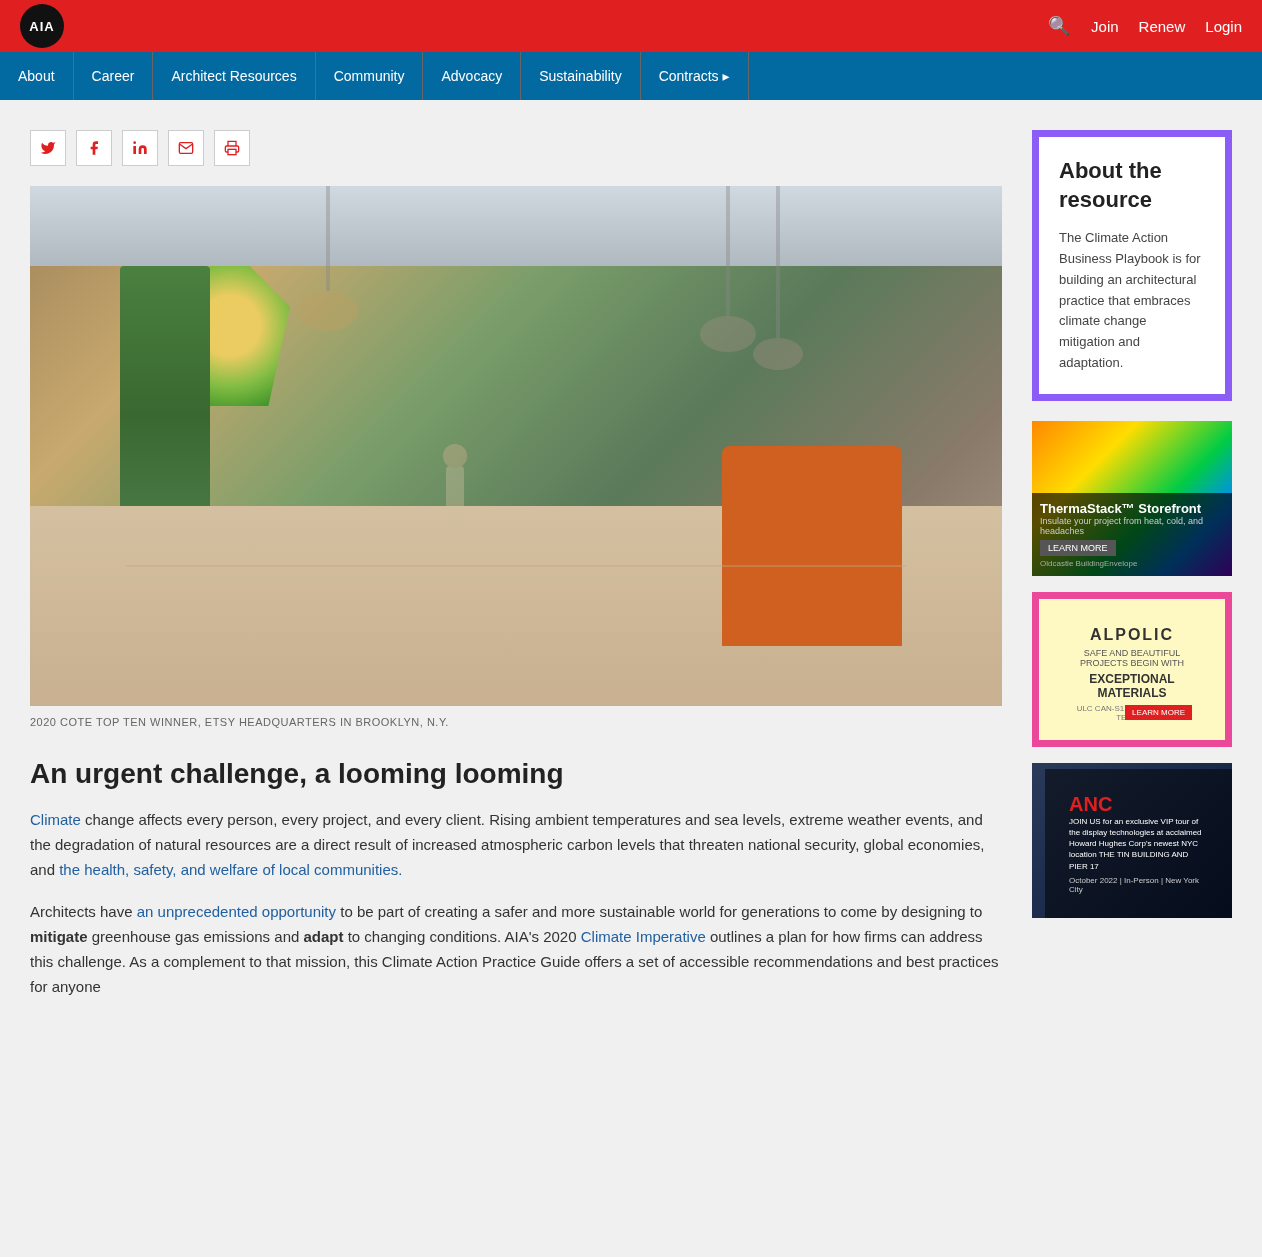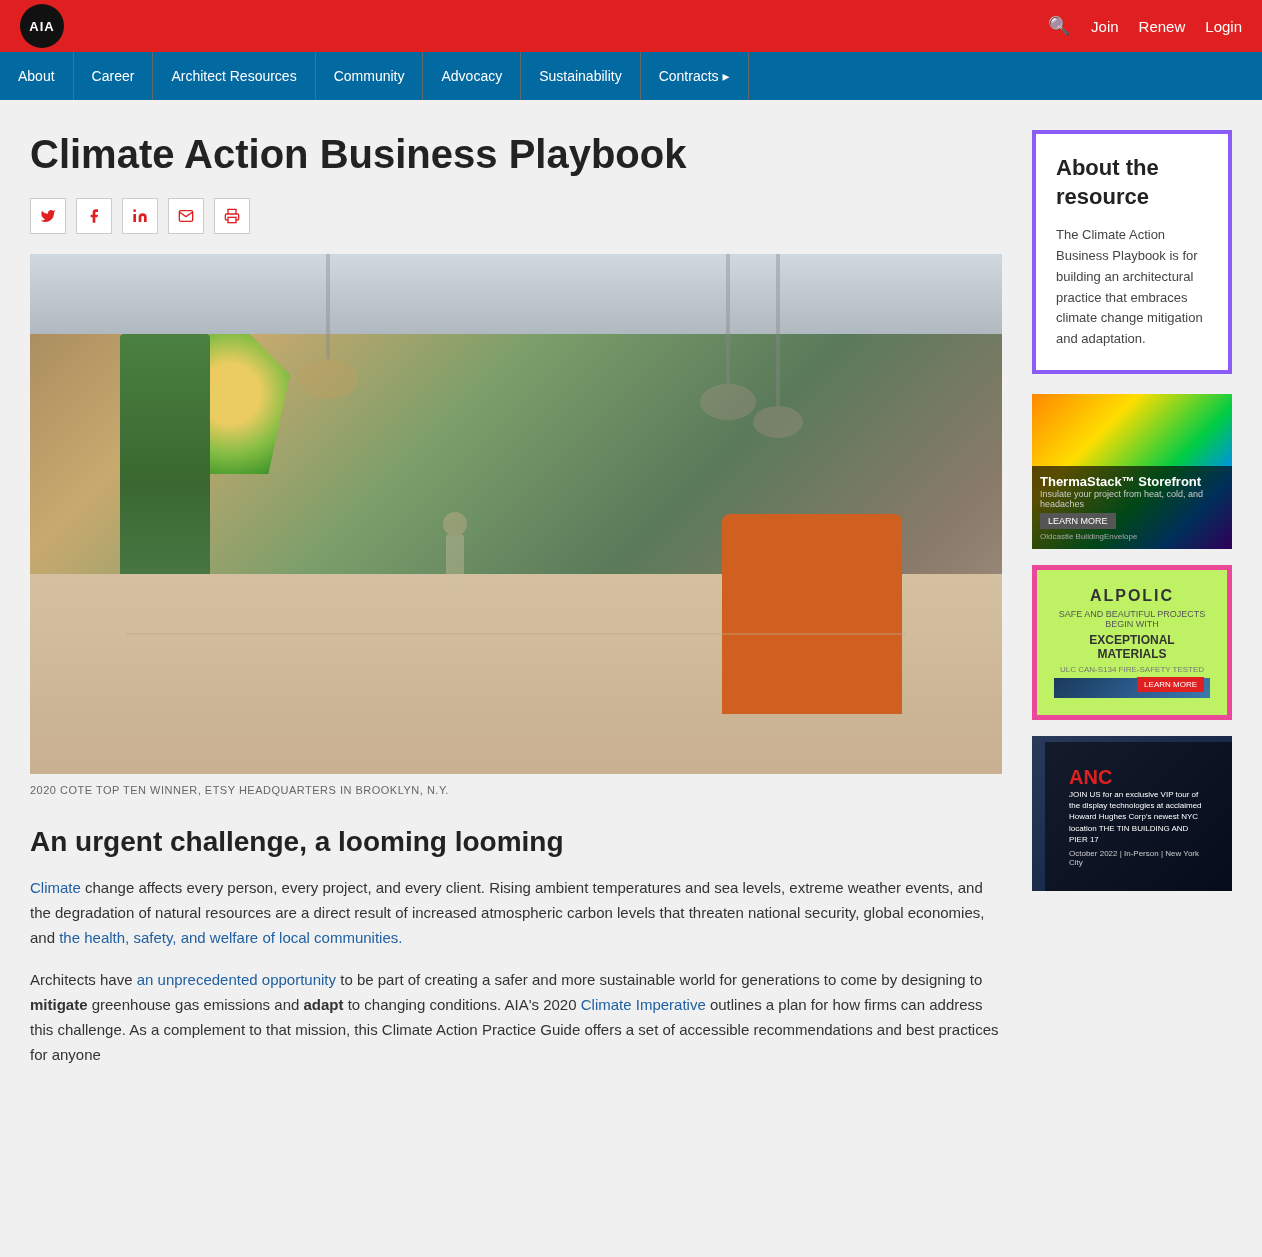--- a/index.html
+++ b/index.html
@@ -162,21 +162,21 @@
     .bold-text { font-weight: bold; }
 
     
     #sidebar {
       width: 200px;
       flex-shrink: 0;
     }
 
     #about-resource-box {
       background: #fff;
-      border: 4px solid #8b5cf6;
+      border: 7px solid #8b5cf6;
       padding: 20px;
       margin-bottom: 20px;
     }
     #about-resource-title {
       font-size: 22px;
       font-weight: bold;
       color: #222;
       margin-bottom: 14px;
       line-height: 1.3;
     }
@@ -210,24 +210,24 @@
     .ad-btn {
       display: inline-block;
       background: #555;
       color: #fff;
       font-size: 9px;
       padding: 3px 8px;
       margin-top: 4px;
       cursor: pointer;
     }
     .ad-box-2 {
-      background: #bef264;
-      border: 5px solid #ec4899;
+      background: #fef9c3;
+      border: 7px solid #ec4899;
       display: flex; flex-direction: column; align-items: center; justify-content: flex-start;
-      padding: 17px;
+      padding: 27px;
     }
     .ad-box-2 .alpolic {
       font-size: 16px; font-weight: bold; letter-spacing: 2px; color: #333;
       margin-bottom: 4px;
     }
     .ad-box-2 .tagline2 { font-size: 9px; color: #555; text-align: center; margin-bottom: 4px; }
     .ad-box-2 .highlight { font-size: 12px; font-weight: bold; color: #333; text-align: center; text-transform: uppercase; margin-bottom: 4px; }
     .ad-box-2 .sub-info { font-size: 8px; color: #777; text-align: center; margin-bottom: 4px; }
     .ad-box-2-img {
       width: 100%; height: 70px;
@@ -276,21 +276,20 @@
   <div class="nav-item">Architect Resources</div>
   <div class="nav-item">Community</div>
   <div class="nav-item">Advocacy</div>
   <div class="nav-item">Sustainability</div>
   <div class="nav-item">Contracts ▸</div>
 </div>
 
 <div id="page-content">
 
   <div id="main-article">
-    <h1 id="article-title">Climate Action Business Playbook</h1>
 
     <div id="social-bar">
       <div class="social-btn">
         <svg width="16" height="16" viewBox="0 0 24 24" fill="#e02020">
             <path d="M23 3a10.9 10.9 0 01-3.14 1.53 4.48 4.48 0 00-7.86 3v1A10.66 10.66 0 013 4s-4 9 5 13a11.64 11.64 0 01-7 2c9 5 20 0 20-11.5a4.5 4.5 0 00-.08-.83A7.72 7.72 0 0023 3z"></path>
           </svg>
       </div>
       <div class="social-btn">
         <svg width="16" height="16" viewBox="0 0 24 24" fill="#e02020">
             <path d="M18 2h-3a5 5 0 00-5 5v3H7v4h3v8h4v-8h3l1-4h-4V7a1 1 0 011-1h3z"></path>

